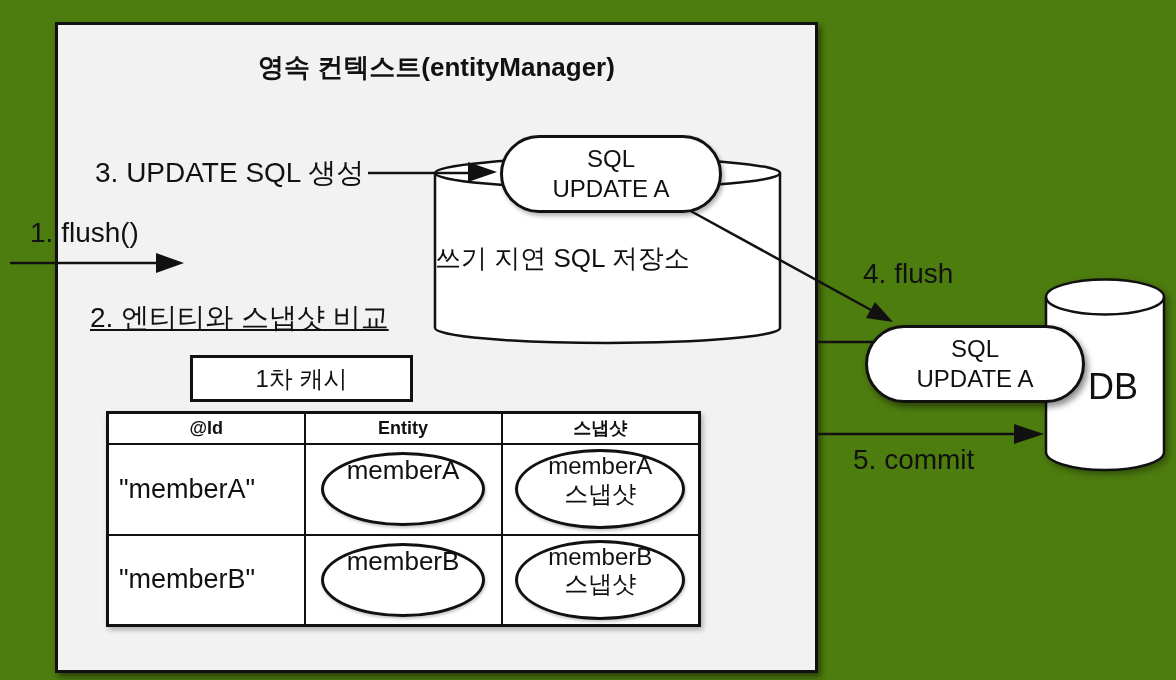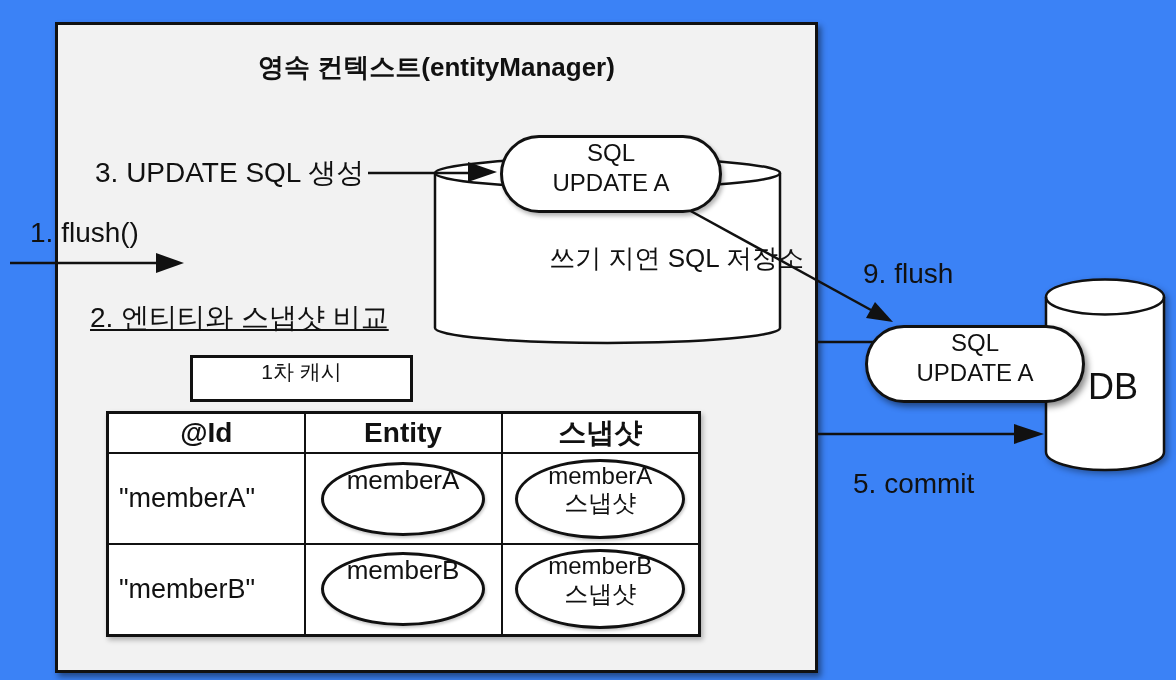--- a/index.html
+++ b/index.html
@@ -3,21 +3,21 @@
 <meta charset="utf-8">
 <style>
   * { margin: 0; padding: 0; box-sizing: border-box; }
   html, body { background: #ffffff; }
   body { font-family: "Liberation Sans", "DejaVu Sans", sans-serif; color: #111; }
 
   .canvas {
     position: relative;
     width: 1176px;
     height: 680px;
-    background: #3b82f6;
+    background: #4d7c0f;
     overflow: hidden;
   }
 
   
   .context-box {
     position: absolute;
     left: 55px; top: 22px;
     width: 763px; height: 651px;
     background: #f2f2f2;
     border: 3px solid #111;
@@ -38,76 +38,76 @@
     left: 55px; top: 50px; width: 763px;
     text-align: center;
     font-size: 26px; font-weight: bold;
   }
 
   .step-label { font-size: 28px; }
   .step1 { left: 30px;  top: 217px; }
   .step2 { left: 90px;  top: 299px; text-decoration: underline; }
   .step3 { left: 95px;  top: 154px; }
   .step4 { left: 863px; top: 258px; }
-  .step5 { left: 853px; top: 468px; }
+  .step5 { left: 853px; top: 444px; }
 
   .store-label {
     left: 435px; top: 241px; width: 369px;
-    text-align: right;
+    text-align: left;
     font-size: 26px;
   }
 
   .db-label { left: 1088px; top: 366px; font-size: 36px; }
 
   
   .pill {
     position: absolute;
     border: 3px solid #111;
     border-radius: 40px;
     background: #ffffff;
     display: flex; flex-direction: column;
-    align-items: center; justify-content: flex-start;
+    align-items: center; justify-content: center;
     font-size: 24px; line-height: 1.25;
     z-index: 5;
     text-align: center;
   }
   .pill-store { left: 500px; top: 135px; width: 222px; height: 78px;
                 box-shadow: 2px 3px 4px rgba(0,0,0,0.3); }
   .pill-db    { left: 865px; top: 325px; width: 220px; height: 78px;
                 box-shadow: 3px 4px 6px rgba(0,0,0,0.45); }
 
   
   .cache-tab {
     position: absolute;
     left: 190px; top: 355px; width: 223px; height: 47px;
     background: #ffffff;
     border: 3px solid #111;
-    display: flex; align-items: flex-start; justify-content: center;
-    font-size: 21px;
+    display: flex; align-items: center; justify-content: center;
+    font-size: 24px;
     z-index: 3;
   }
 
   
   table.cache-table {
     position: absolute;
     left: 106px; top: 411px;
     width: 592px; height: 213px;
     border-collapse: collapse;
     table-layout: fixed;
     background: #ffffff;
     border: 3px solid #111;
     box-shadow: 2px 3px 5px rgba(0,0,0,0.28);
     z-index: 4;
   }
   .cache-table th, .cache-table td {
     border: 2px solid #111;
     vertical-align: middle;
     padding: 0;
   }
-  .cache-table th { font-size: 28px; font-weight: bold; text-align: center; height: 31px; }
+  .cache-table th { font-size: 18px; font-weight: bold; text-align: center; height: 31px; }
   .cache-table tr.data-row { height: 91px; }
   .cache-table td.id-cell { font-size: 27px; text-align: left; padding-left: 10px; }
 
   .oval {
     border: 3px solid #111;
     border-radius: 50%;
     background: #ffffff;
     margin: 0 auto;
     display: flex; flex-direction: column;
     align-items: center; justify-content: flex-start;
@@ -159,21 +159,21 @@
       <line x1="818" y1="434" x2="1018" y2="434" stroke="#111" stroke-width="2.5"></line>
       <polygon points="1044,434 1014,424 1014,444" fill="#111"></polygon>
     </g>
   </svg>
 
   <div class="label context-title">영속 컨텍스트(entityManager)</div>
 
   <div class="label step-label step1">1. flush()</div>
   <div class="label step-label step2">2. 엔티티와 스냅샷 비교</div>
   <div class="label step-label step3">3. UPDATE SQL 생성</div>
-  <div class="label step-label step4">9. flush</div>
+  <div class="label step-label step4">4. flush</div>
   <div class="label step-label step5">5. commit</div>
 
   <div class="label store-label">쓰기 지연 SQL 저장소</div>
 
   <div class="label db-label">DB</div>
 
   <div class="pill pill-store">
     <span>SQL</span>
     <span>UPDATE A</span>
   </div>

